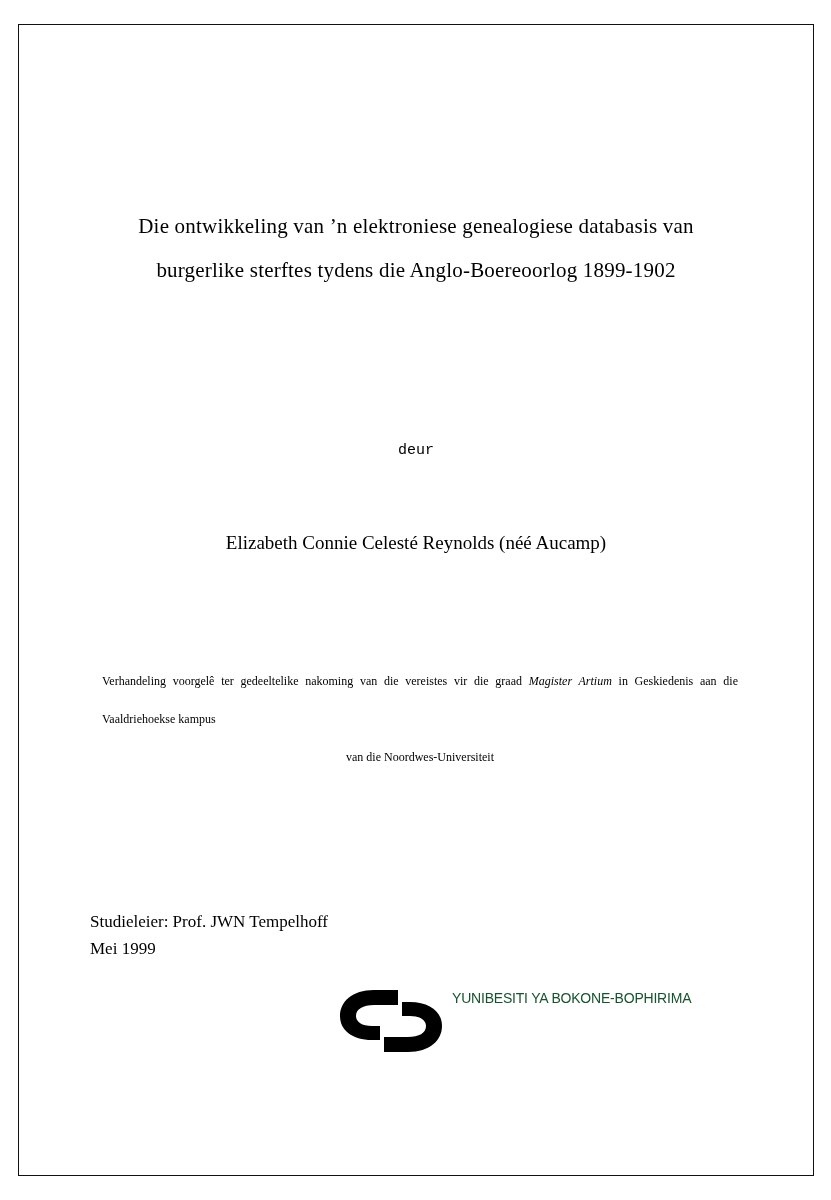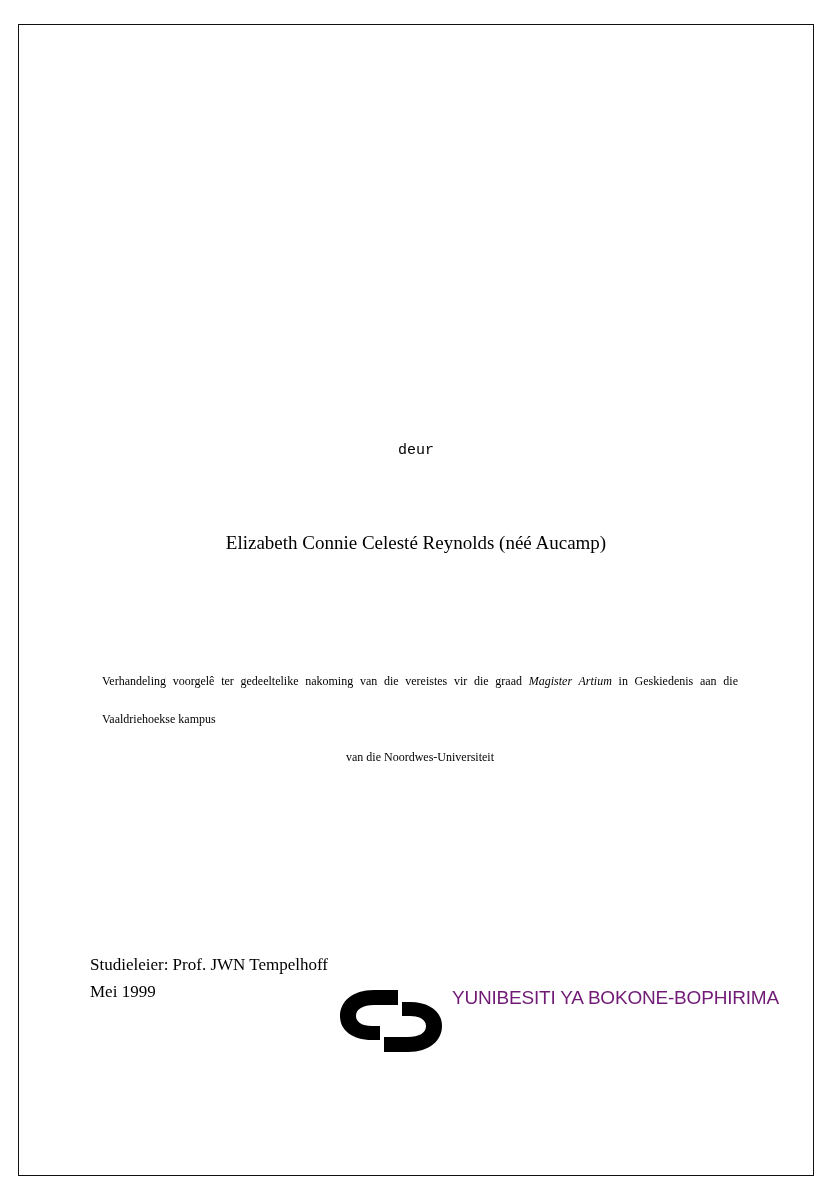--- a/index.html
+++ b/index.html
@@ -82,21 +82,21 @@
   }
   .statement .line3 {
     text-align: center;
   }
   .statement em {
     font-style: italic;
   }
 
   .supervisor {
     position: absolute;
-    top: 927px;
+    top: 884px;
     left: 2px;
     font-size: 17px;
     line-height: 27px;
   }
 
   .logo-wrap {
     position: absolute;
     top: 958px;
     left: 168px;
     width: 420px;
@@ -107,36 +107,40 @@
     left: 80px;
     top: 6px;
     width: 110px;
     height: 66px;
   }
   .logo-text {
     position: absolute;
     left: 196px;
     top: 6px;
     font-family: "Liberation Sans", sans-serif;
-    font-size: 19px;
+    font-size: 14px;
     line-height: 20.5px;
     letter-spacing: -0.2px;
     font-weight: 500;
-    color: #701a75;
+    color: #14532d;
     white-space: nowrap;
   }
 </style>
 </head>
 <body>
 
 <div class="page">
   <div class="page-frame"></div>
 
   <div class="content">
 
+    <div class="title-block">
+      <div class="title-line">Die ontwikkeling van ’n elektroniese genealogiese databasis van</div>
+      <div class="title-line">burgerlike sterftes tydens die Anglo-Boereoorlog 1899-1902</div>
+    </div>
 
     <div class="deur">deur</div>
 
     <div class="author">Elizabeth Connie Celesté Reynolds (néé Aucamp)</div>
 
     <div class="statement">
       <span>Verhandeling voorgelê ter gedeeltelike nakoming van die vereistes vir die</span>
       <span>graad </span><em>Magister Artium</em><span> in Geskiedenis aan die Vaaldriehoekse kampus</span>
       <div class="line3">van die Noordwes-Universiteit</div>
     </div>

